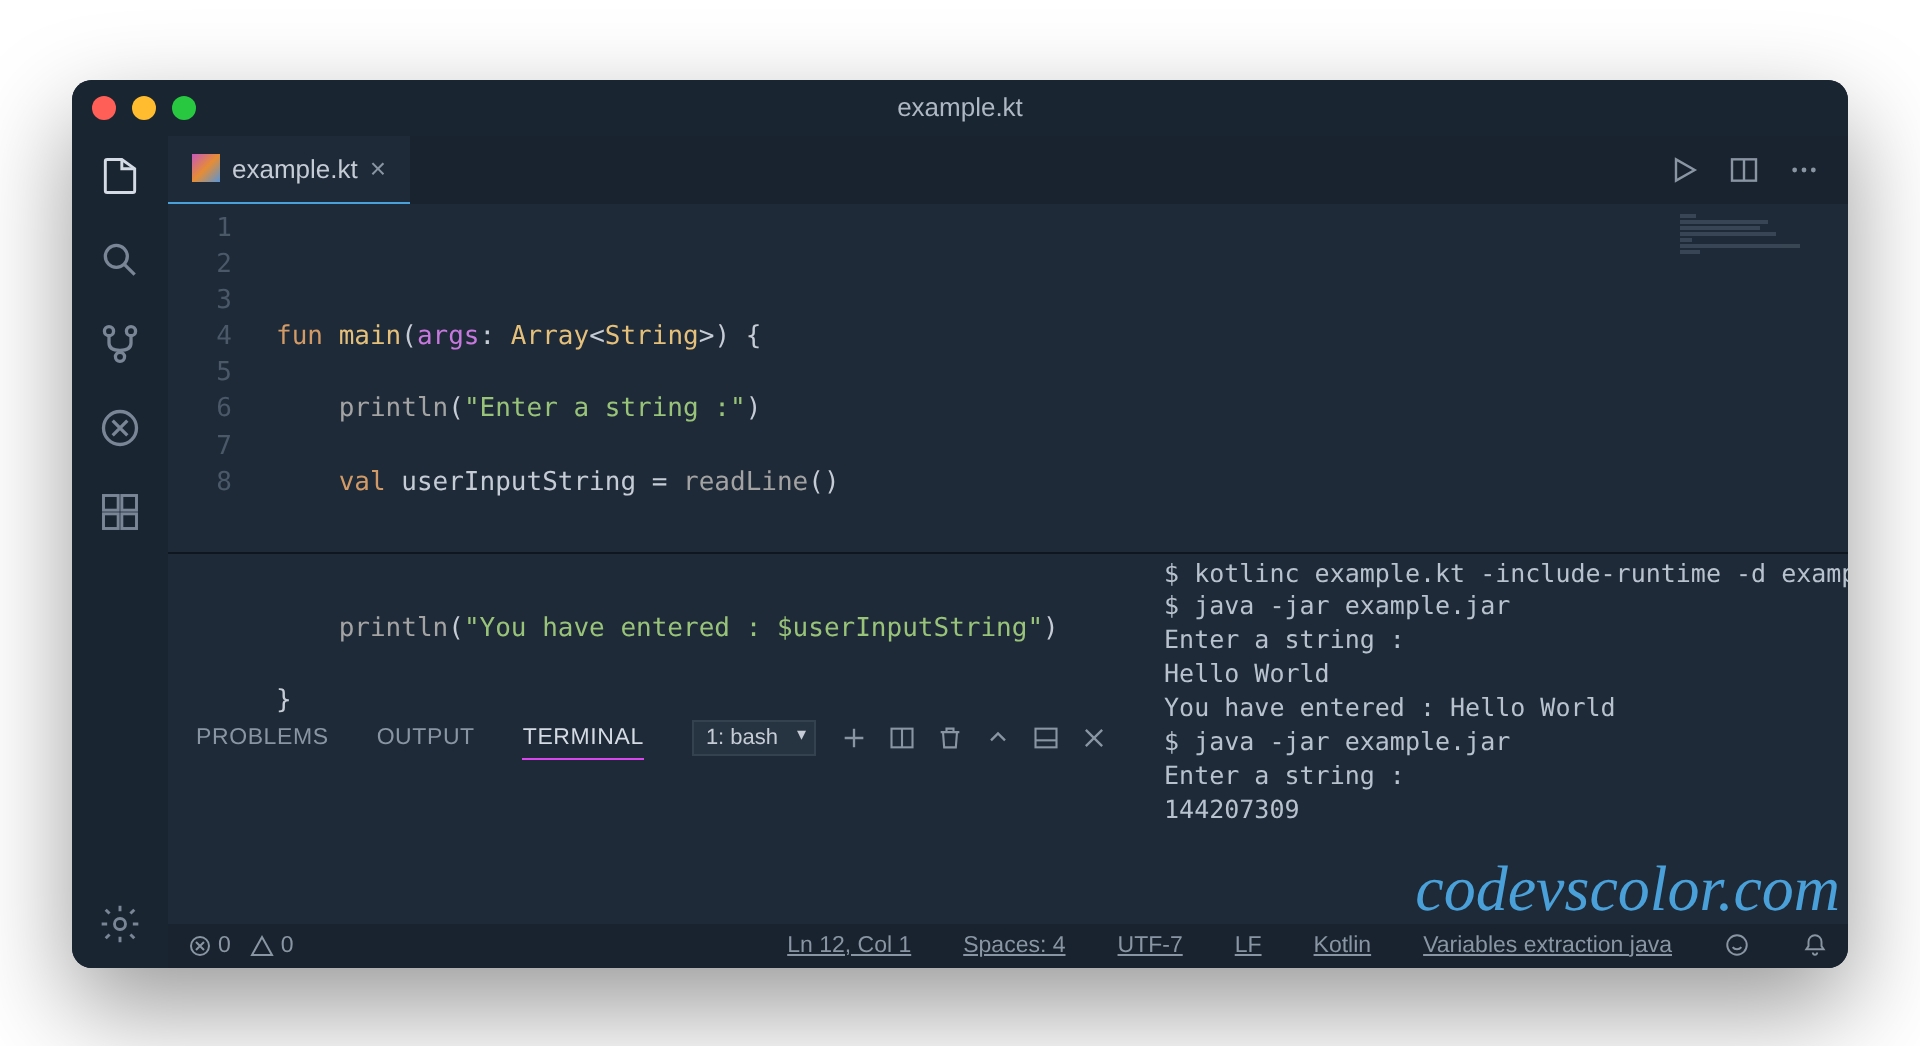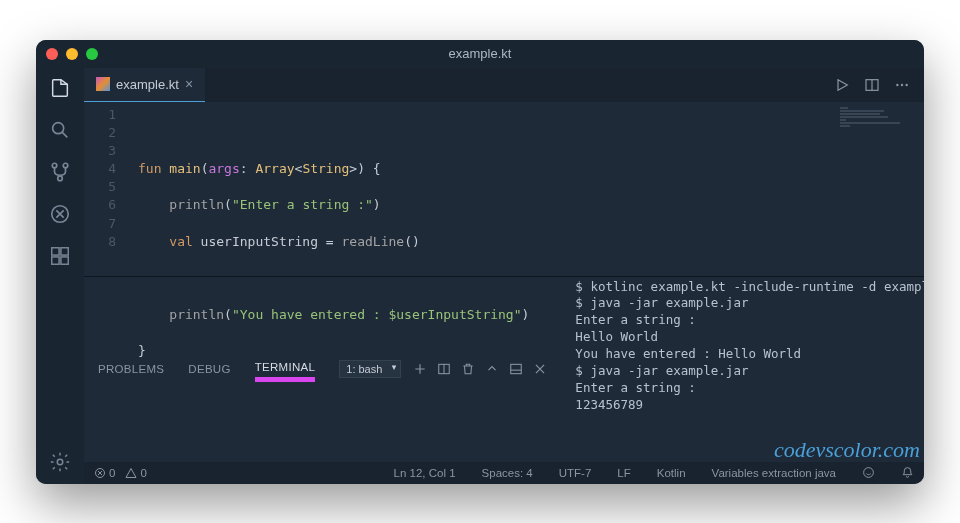--- a/index.html
+++ b/index.html
@@ -78,44 +78,44 @@
 .call { color: #a3a3a3; }
 .panel {
   height: 186px; background: #1e2a38; border-top: 1px solid #0e161f;
   display: flex; flex-direction: row; justify-content: center;
 }
 .panel-tabs {
   display:flex; align-items:center; gap: 24px;
   padding: 6px 14px; font-size: 11.5px; color:#8a95a3;
 }
 .panel-tabs .ptab { cursor:pointer; padding: 4px 0; letter-spacing:0.3px; }
-.panel-tabs .ptab.active { color:#d4dbe4; border-bottom:5px solid #d946ef; }
+.panel-tabs .ptab.active { color:#d4dbe4; border-bottom:1px solid #d946ef; }
 .panel-tabs .right { margin-left:auto; display:flex; align-items:center; gap:12px; }
 .term-select {
   background:#263340; color:#c5ccd6; border:1px solid #34414f;
   font-size:11px; padding:2px 18px 2px 6px; position:relative;
 }
 .term-actions { display:flex; gap:10px; align-items:center; color:#8a95a3; }
 .term-actions span { cursor:pointer; }
 .terminal {
   flex:1; padding: 2px 14px 6px; font-family: Menlo, Consolas, monospace;
   font-size: 12.5px; color:#b8c2cf; line-height:1.35; overflow:hidden;
 }
 .terminal .tline { white-space: pre; }
 .statusbar {
   height: 22px; background: #18232f;
   display:flex; align-items:center; font-size:11.5px; color:#8a95a3;
   padding: 0 10px; gap:14px;
 }
 .statusbar .sb-left { display:flex; gap:10px; align-items:center; }
-.statusbar .sb-right { margin-left:auto; display:flex; gap:26px; align-items:center; }
+.statusbar .sb-right { margin-left:auto; display:flex; gap:26px; align-items:center;text-decoration:underline; }
 .watermark {
   position:absolute; right:40px; bottom:60px;
   font-family: "Brush Script MT", cursive;
-  font-size: 22px; color:#4aa0d8; font-style:italic;
+  font-size: 32px; color:#4aa0d8; font-style:italic;
   pointer-events:none;
 }
 svg { display:block; }
 </style>
 </head>
 <body>
 
 <div class="window">
 
   <div class="titlebar">
@@ -231,21 +231,21 @@
           <div style="width:60%"></div>
             <div style="width:8%"></div>
             <div style="width:75%"></div>
           <div style="width:12%"></div>
         </div>
       </div>
 
       <div class="panel">
         <div class="panel-tabs">
           <div class="ptab">PROBLEMS</div>
-          <div class="ptab">DEBUG</div>
+          <div class="ptab">OUTPUT</div>
           <div class="ptab active">TERMINAL</div>
           <div class="right">
             <div class="term-select">
               <span>1: bash</span>
               <span style="position:absolute;right:4px;top:1px;font-size:9px;">▾</span>
             </div>
             <div class="term-actions">
               <span>
                   <svg width="14" height="14" viewBox="0 0 24 24" stroke="currentColor" stroke-width="2" fill="none">
                     <path d="M12 4v16M4 12h16"></path>
@@ -282,21 +282,21 @@
           </div>
         </div>
         <div class="terminal">
           <div class="tline">$ kotlinc example.kt -include-runtime -d example.jar</div>
           <div class="tline">$ java -jar example.jar</div>
           <div class="tline">Enter a string :</div>
           <div class="tline">Hello World</div>
           <div class="tline">You have entered : Hello World</div>
           <div class="tline">$ java -jar example.jar</div>
           <div class="tline">Enter a string :</div>
-          <div class="tline">123456789</div>
+          <div class="tline">144207309</div>
 
         </div>
       </div>
 
       <div class="statusbar">
         <div class="sb-left">
           <span style="display:flex;align-items:center;gap:3px;">
             <svg width="12" height="12" viewBox="0 0 24 24" stroke="currentColor" stroke-width="2" fill="none">
                 <circle cx="12" cy="12" r="9"></circle>
                 <path d="M8 8l8 8M16 8l-8 8"></path>

